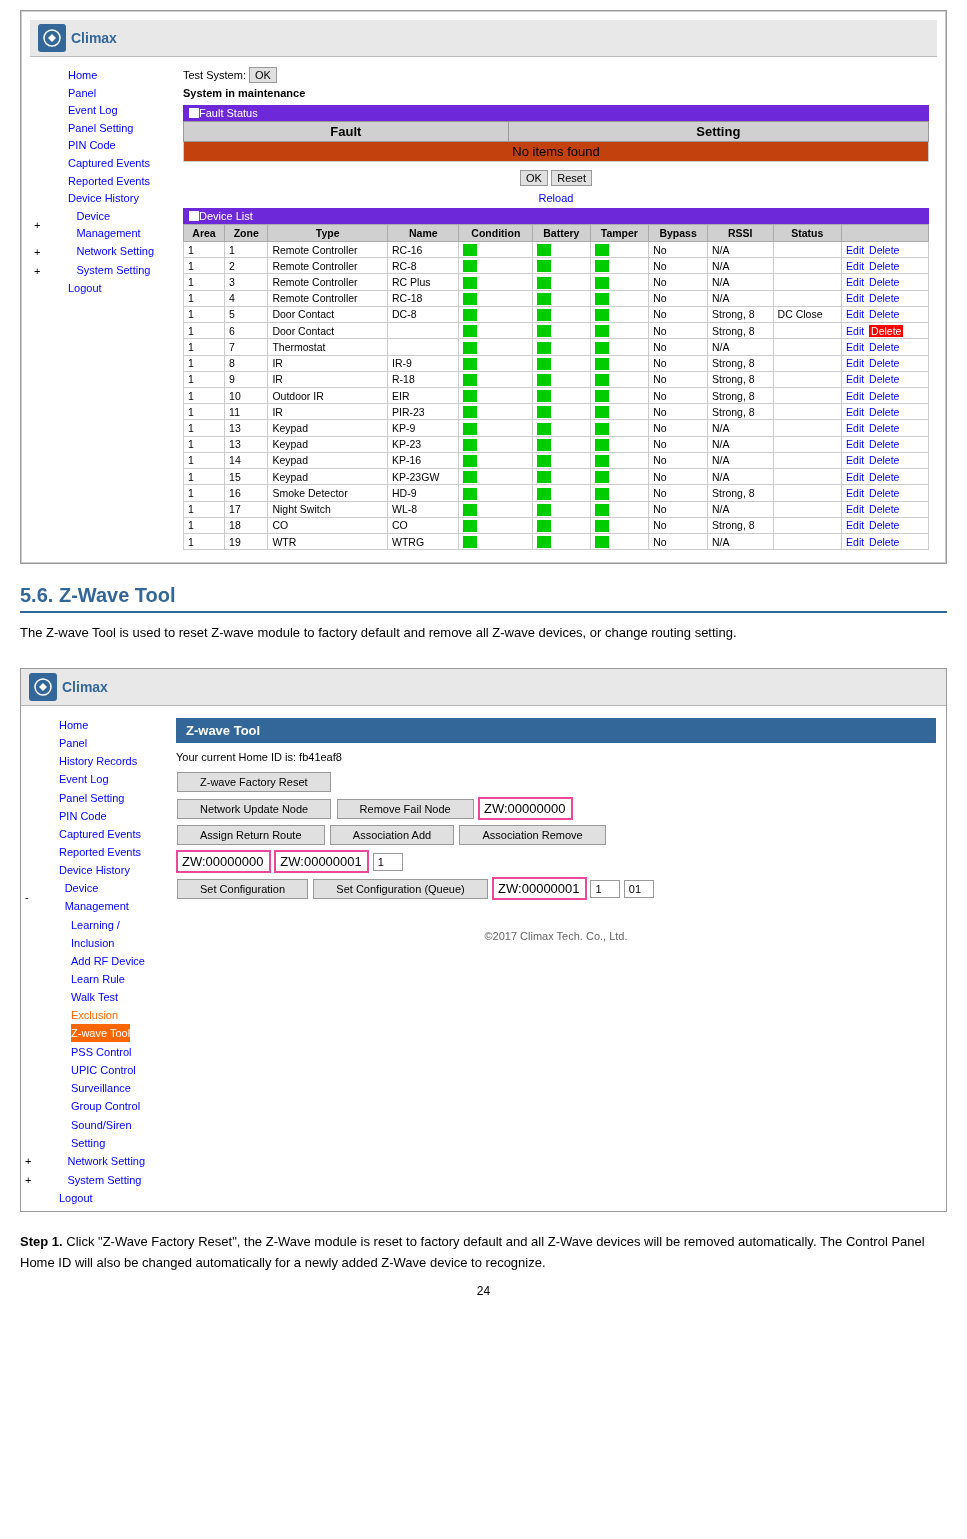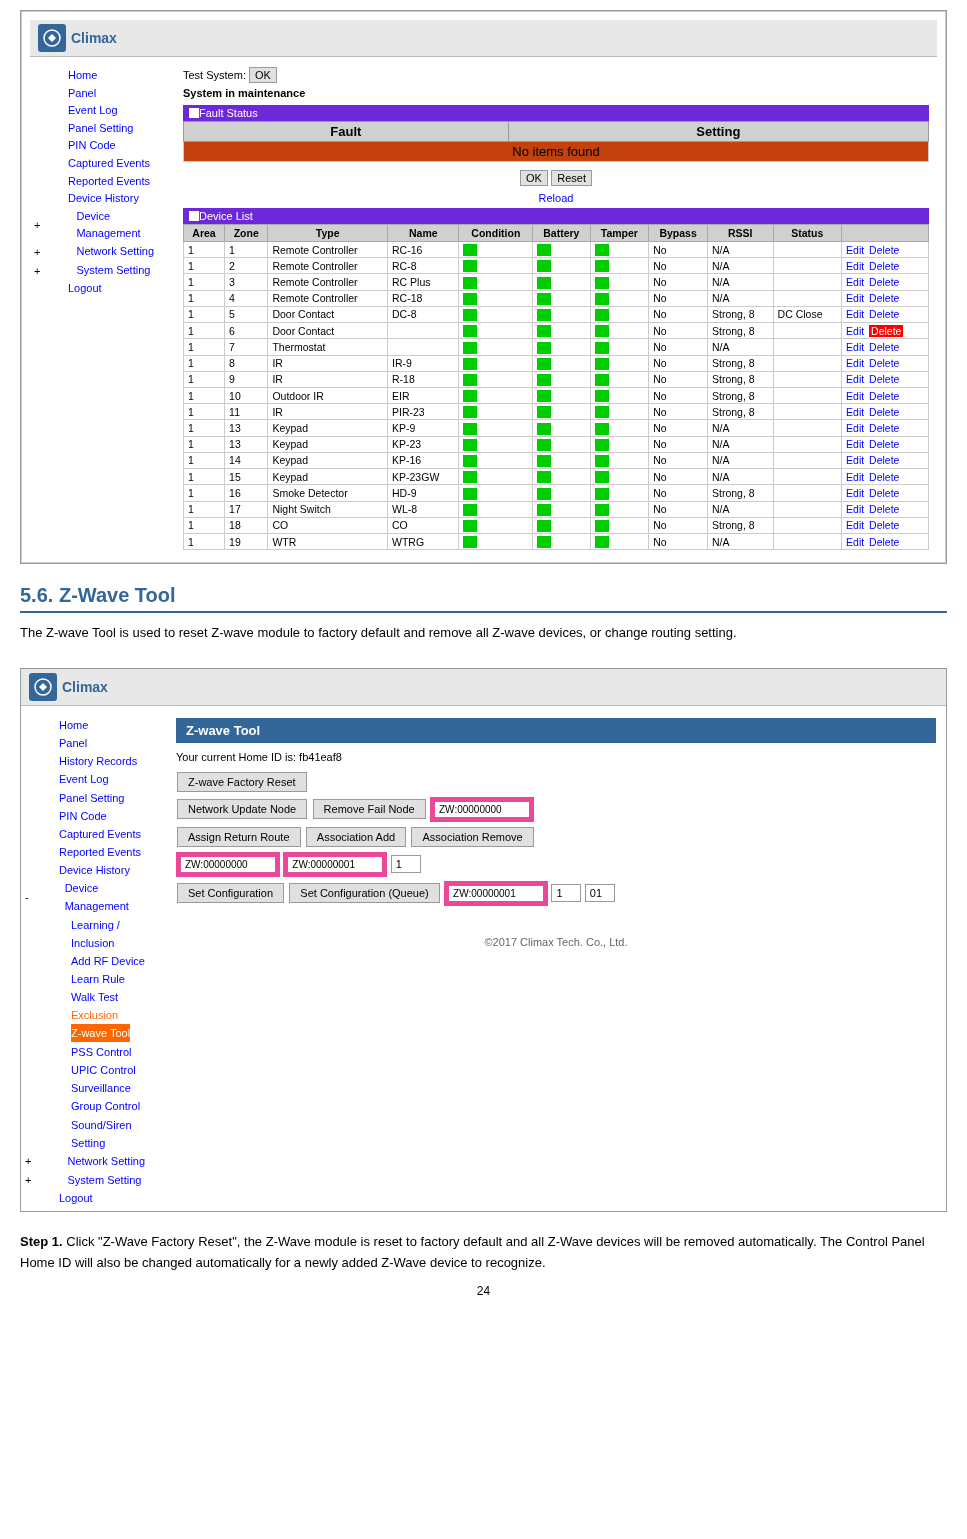--- a/index.html
+++ b/index.html
@@ -242,36 +242,36 @@
     }
 
     .zwt-home-id {
       font-size: 11px;
       margin-bottom: 8px;
     }
 
     .zwt-btn {
       background: #e0e0e0;
       border: 1px solid #999;
-      padding: 3px 10px;
+      padding: 3px 22px;
       font-size: 11px;
       cursor: pointer;
       display: inline-block;
       margin: 1px;
     }
 
     .zwt-btn-row {
       margin: 4px 0;
     }
 
     .zwt-input {
-      border: 5px solid #ec4899;
+      border: 2px solid #ec4899;
       padding: 2px 4px;
-      font-size: 10px;
-      width: 104px;
+      font-size: 13px;
+      width: 95px;
     }
 
     .zwt-input-sm {
       border: 1px solid #999;
       padding: 2px 4px;
       font-size: 11px;
       width: 30px;
     }
 
     .zwt-footer {

